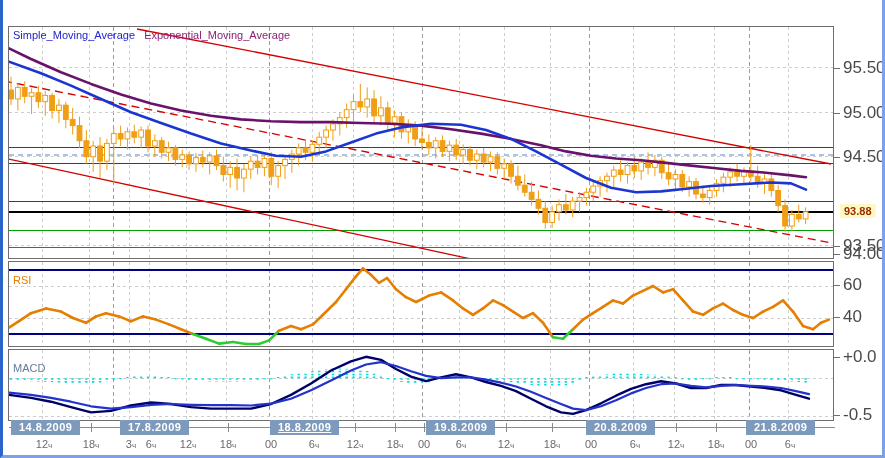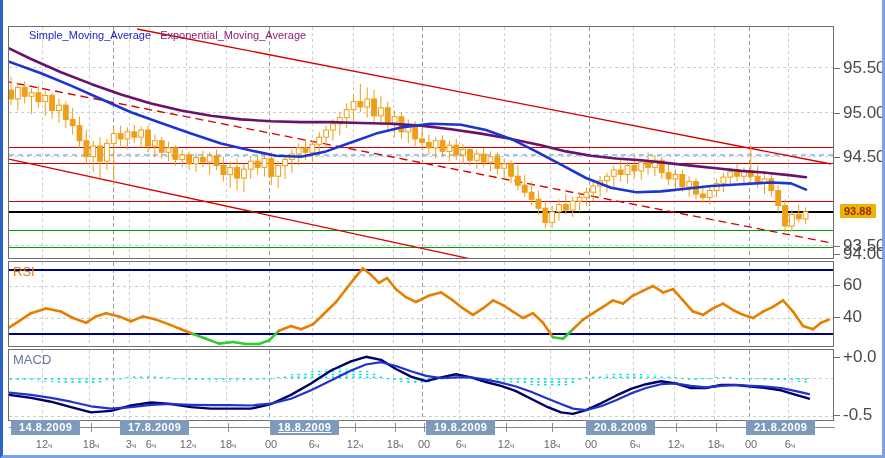--- a/index.html
+++ b/index.html
@@ -13,28 +13,28 @@
   .tbtn{width:18px;height:16px;border-radius:3px;border:1px solid #ffffff;box-sizing:border-box;
         background:linear-gradient(180deg,#7aa7ef 0%,#2a63d8 50%,#1b4fc0 100%);
         color:#fff;font-size:10px;font-weight:bold;display:flex;align-items:center;justify-content:center;cursor:default;}
   .tbtn.close{background:linear-gradient(180deg,#f0926f 0%,#da4b20 50%,#b83313 100%);}
   .client{position:absolute;left:0;top:22px;right:0;bottom:0;background:#ffffff;}
   .panel{position:absolute;background:#ffffff;border:1px solid #6e6e6e;box-sizing:content-box;}
   #p-main{left:5px;top:4px;width:824px;height:231px;}
   #p-rsi {left:5px;top:239px;width:824px;height:84px;}
   #p-macd{left:5px;top:327px;width:824px;height:70px;}
   .panel svg{position:absolute;left:0;top:0;}
-  .legend{position:absolute;left:4px;top:2px;font-size:11px;letter-spacing:0px;white-space:nowrap;margin-left:16px;}
+  .legend{position:absolute;left:4px;top:2px;font-size:11px;letter-spacing:0px;white-space:nowrap;}
   .legend .sma{color:#2222cc;} .legend .ema{color:#8b2276;margin-left:6px;}
-  .plabel{position:absolute;left:4px;top:2px;font-size:13px;}
+  .plabel{position:absolute;left:4px;top:12px;font-size:11px;}
   #rsi-label{color:#e67e00;} #macd-label{color:#5f7a9d;}
   .yaxis{position:absolute;left:831px;top:0;width:52px;height:433px;}
   .ylab{position:absolute;left:0;transform:translateY(-50%);font-size:17px;color:#4a4a4a;white-space:nowrap;}
   .ylab::before{content:"";display:inline-block;width:6px;height:1px;background:#6e6e6e;vertical-align:middle;margin-right:3px;}
-  .cur-badge{position:absolute;left:6px;transform:translateY(-50%);background:#eab308;color:#9c2c00;
+  .cur-badge{position:absolute;left:6px;transform:translateY(-50%);background:#fef9c3;color:#9c2c00;
              font-size:11px;font-weight:bold;padding:1px 4px;border-radius:1px;}
   .taxis{position:absolute;left:0;top:396px;width:885px;height:37px;}
   .taxis .axline{position:absolute;left:6px;top:9px;width:826px;height:1px;background:#8a8a8a;}
   .tick{position:absolute;top:5px;width:1px;height:9px;background:#8a8a8a;}
   .dbadge{position:absolute;top:2px;height:15px;line-height:15px;padding:0 8px;background:#7d99bc;
           color:#ffffff;font-size:11px;font-weight:bold;letter-spacing:0.5px;}
   .hlab{position:absolute;top:20px;transform:translateX(-50%);font-size:11px;color:#6a6a6a;white-space:nowrap;}
   .hlab sub{font-size:8px;vertical-align:0;}
 </style>
 </head>

